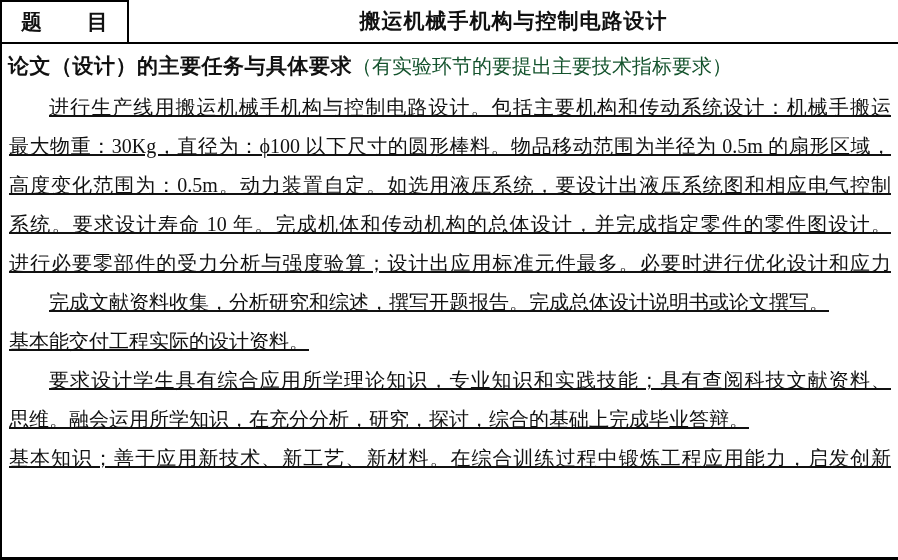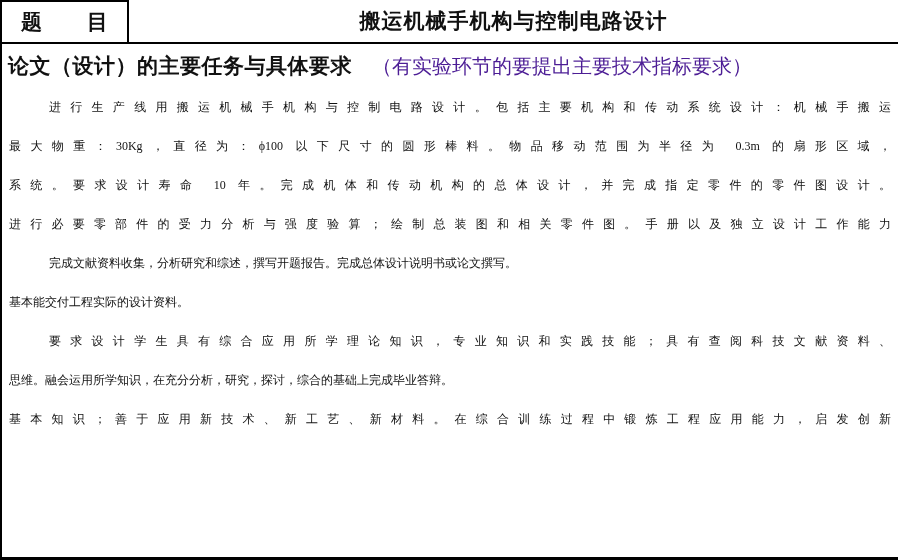--- a/index.html
+++ b/index.html
@@ -48,42 +48,42 @@
     letter-spacing: 1px;
   }
   
   .section-header {
     height: 44px;
     box-sizing: border-box;
     display: flex;
     align-items: center;
     padding: 0 6px;
     white-space: nowrap;
-    gap: 20px;
   }
   .section-header .bold {
     font-size: 21px;
     font-weight: bold;
     letter-spacing: 0.5px;
   }
   .section-header .note {
     font-size: 20px;
     font-weight: normal;
-    color: #4c1d95;
+    color: #14532d;
   }
   
   .body-text {
     padding: 0 7px;
   }
   .ln {
-    font-size: 12px;
+    font-size: 20px;
     line-height: 39px;
     height: 39px;
     overflow: hidden;
     white-space: nowrap;
+    text-decoration: underline;
   }
   .ln.just {
     white-space: normal;
     text-align: justify;
     text-align-last: justify;
     text-justify: inter-character;
   }
   .ln.indent {
     text-indent: 40px;
   }
@@ -101,23 +101,24 @@
     <div class="cell-title">搬运机械手机构与控制电路设计</div>
   </div>
 
   <div class="section-header">
     <span class="bold">论文（设计）的主要任务与具体要求</span>
       <span class="note">（有实验环节的要提出主要技术指标要求）</span>
   </div>
 
   <div class="body-text">
     <div class="ln indent just">进行生产线用搬运机械手机构与控制电路设计。包括主要机构和传动系统设计：机械手搬运</div>
-    <div class="ln just">最大物重：30Kg，直径为：ϕ100 以下尺寸的圆形棒料。物品移动范围为半径为 0.3m 的扇形区域，</div>
+    <div class="ln just">最大物重：30Kg，直径为：ϕ100 以下尺寸的圆形棒料。物品移动范围为半径为 0.5m 的扇形区域，</div>
+    <div class="ln just">高度变化范围为：0.5m。动力装置自定。如选用液压系统，要设计出液压系统图和相应电气控制</div>
     <div class="ln just">系统。要求设计寿命 10 年。完成机体和传动机构的总体设计，并完成指定零件的零件图设计。</div>
-    <div class="ln just">进行必要零部件的受力分析与强度验算；绘制总装图和相关零件图。手册以及独立设计工作能力</div>
+    <div class="ln just">进行必要零部件的受力分析与强度验算；设计出应用标准元件最多。必要时进行优化设计和应力</div>
     <div class="ln indent">完成文献资料收集，分析研究和综述，撰写开题报告。完成总体设计说明书或论文撰写。</div>
     <div class="ln">基本能交付工程实际的设计资料。</div>
     <div class="ln indent just">要求设计学生具有综合应用所学理论知识，专业知识和实践技能；具有查阅科技文献资料、</div>
     <div class="ln">思维。融会运用所学知识，在充分分析，研究，探讨，综合的基础上完成毕业答辩。</div>
     <div class="ln just">基本知识；善于应用新技术、新工艺、新材料。在综合训练过程中锻炼工程应用能力，启发创新</div>
   </div>
 
 </div>
 
 </body></html>

